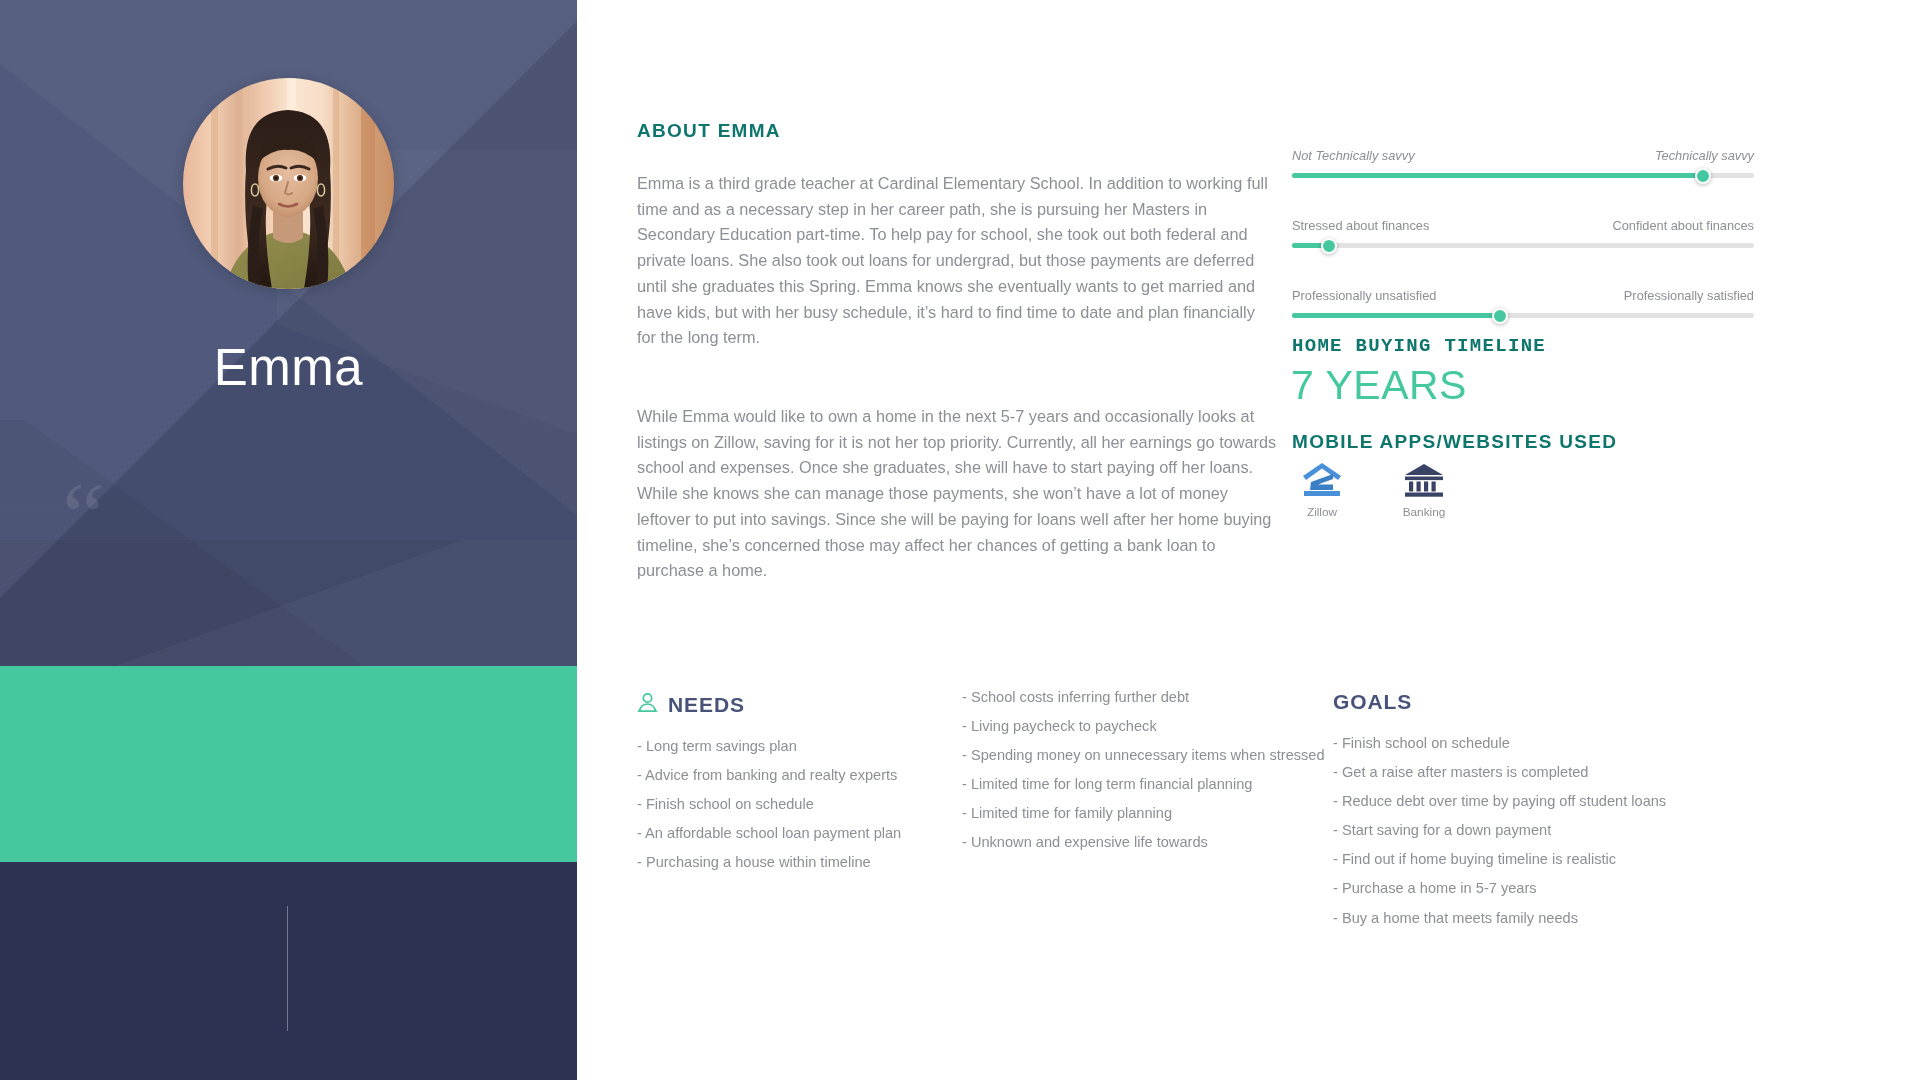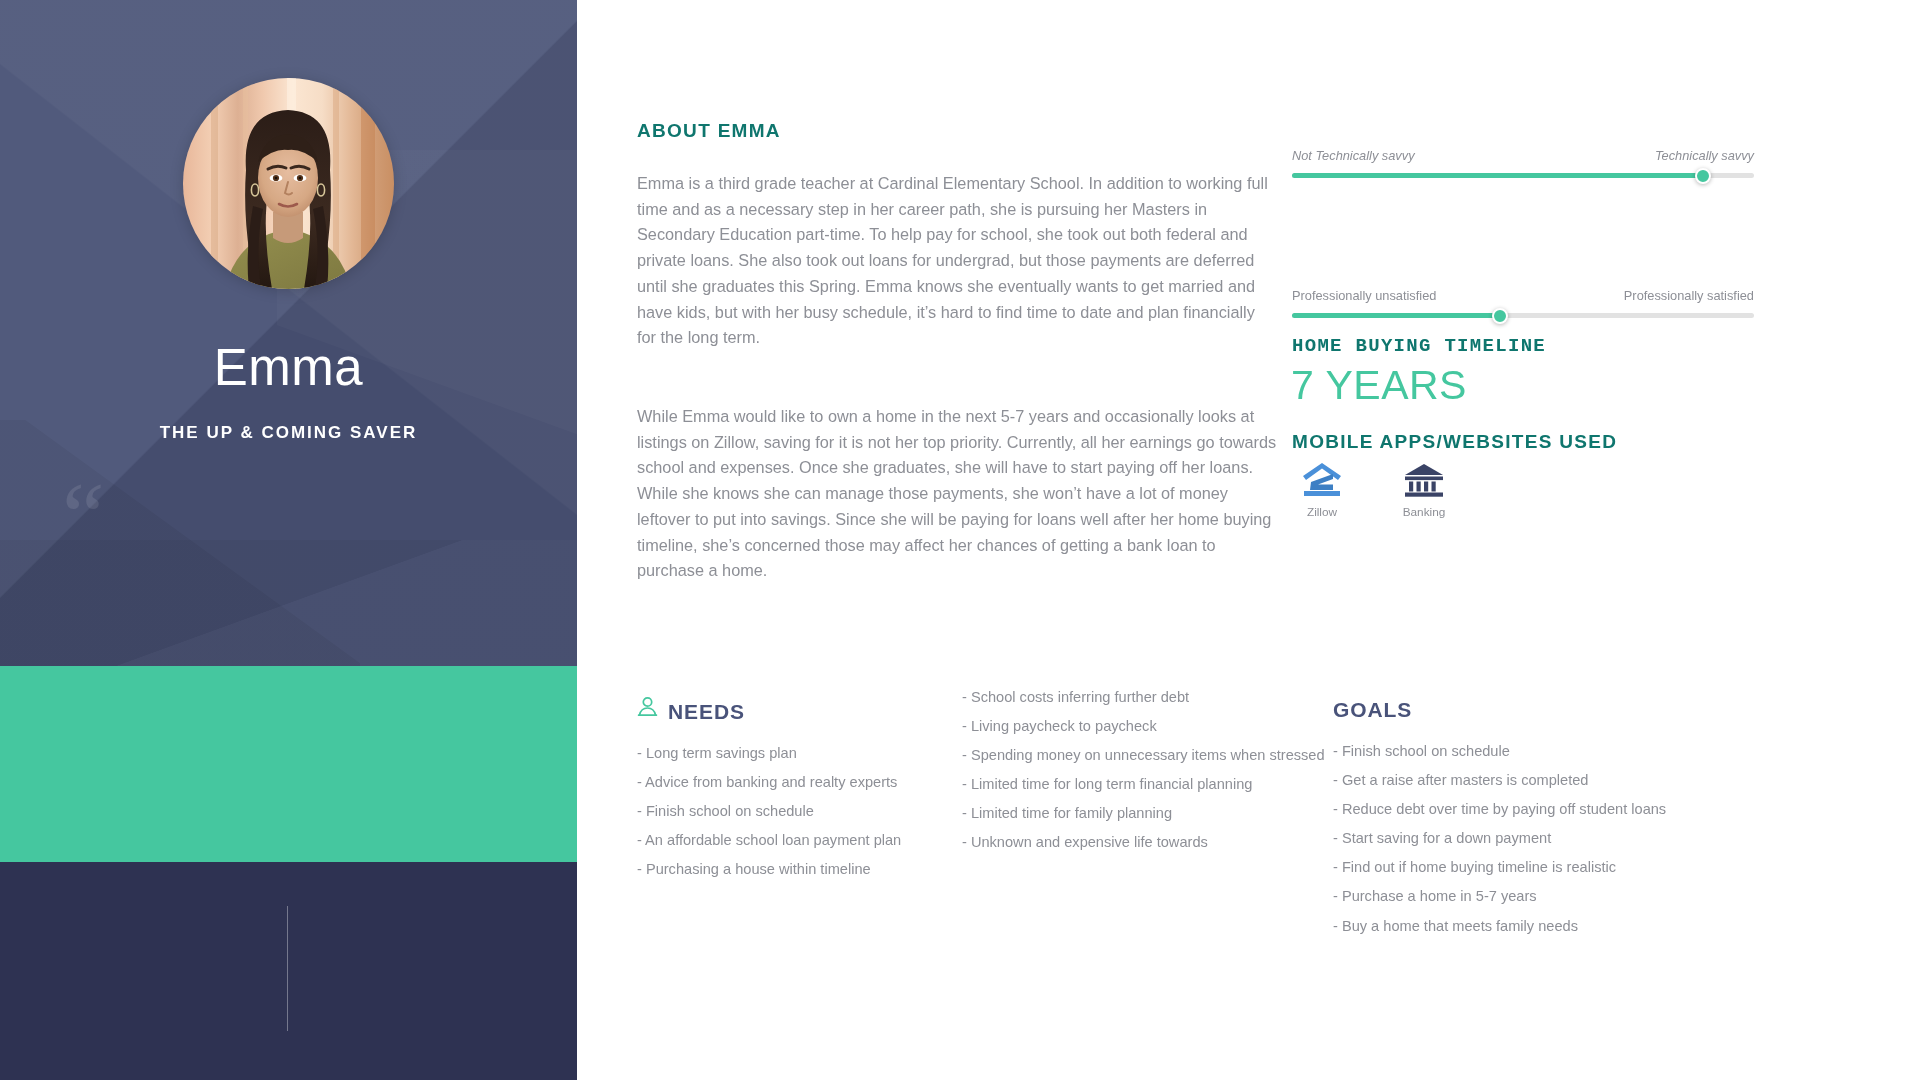--- a/index.html
+++ b/index.html
@@ -139,21 +139,21 @@
   .app-icon { height:45px; display:flex; align-items:flex-end; justify-content:center; }
   .app-label { color:#8d8f96; font-size:11.8px; font-weight:300; margin-top:6px; }
 
   
   .col { position:absolute; }
   .col-needs { left:60px; top:692px; width:350px; }
   .col-frust { left:385px; top:690px; width:380px; }
   .col-goals { left:756px; top:690px; width:360px; }
   .col-head { display:flex; align-items:center; gap:10px; margin-bottom:22px; }
   .col-head-text {
-    color:#49537a; font-size:21px; font-weight:bold; letter-spacing:0.9px;margin-top:8px;
+    color:#49537a; font-size:21px; font-weight:bold; letter-spacing:0.9px;
   }
   .bullet {
     color:#8d8f96; font-size:14.6px; font-weight:300;
     line-height:1; margin-bottom:14.5px;
   }
 </style>
 </head>
 <body>
 
 <div class="page">
@@ -228,21 +228,20 @@
 
       <ellipse cx="72" cy="112" rx="3.6" ry="6" fill="none" stroke="#d8c79a" stroke-width="1.6"></ellipse>
       <ellipse cx="138" cy="112" rx="3.6" ry="6" fill="none" stroke="#d8c79a" stroke-width="1.6"></ellipse>
 
       <path d="M70 128 q-8 46 -4 83 l12 0 q-6 -42 2 -80 z" fill="#2b1d17"></path>
       <path d="M140 128 q8 46 4 83 l-12 0 q6 -42 -2 -80 z" fill="#2b1d17"></path>
     </svg>
   </div>
 
   <div class="persona-name">Emma</div>
-  <div class="persona-title">THE UP &amp; COMING SAVER</div>
   <div class="quote-mark">“</div>
 
   <div class="demographics"></div>
   <div class="demo-rot">DEMOGRAPHICS</div>
   <div class="demo-lines">
     <div class="demo-line">Hamden, Connecticut</div>
     <div class="demo-line">27 years old • Elementary School Teacher</div>
     <div class="demo-line">Single • No children</div>
   </div>
 
@@ -284,20 +283,30 @@
       <div class="slider-labels">
         <span class="sl-left">Not Technically savvy</span>
         <span class="sl-right">Technically savvy</span>
       </div>
       <div class="slider-track">
         <div class="slider-fill" style="width:89%"></div>
         <div class="slider-thumb" style="left:89%"></div>
       </div>
     </div>
 
+    <div class="slider-block sb2">
+      <div class="slider-labels">
+        <span class="sl-left">Stressed about finances</span>
+        <span class="sl-right">Confident about finances</span>
+      </div>
+      <div class="slider-track">
+        <div class="slider-fill" style="width:8%"></div>
+        <div class="slider-thumb" style="left:8%"></div>
+      </div>
+    </div>
 
     <div class="slider-block sb3">
       <div class="slider-labels">
         <span class="sl-left">Professionally unsatisfied</span>
         <span class="sl-right">Professionally satisfied</span>
       </div>
       <div class="slider-track">
         <div class="slider-fill" style="width:45%"></div>
         <div class="slider-thumb" style="left:45%"></div>
       </div>

